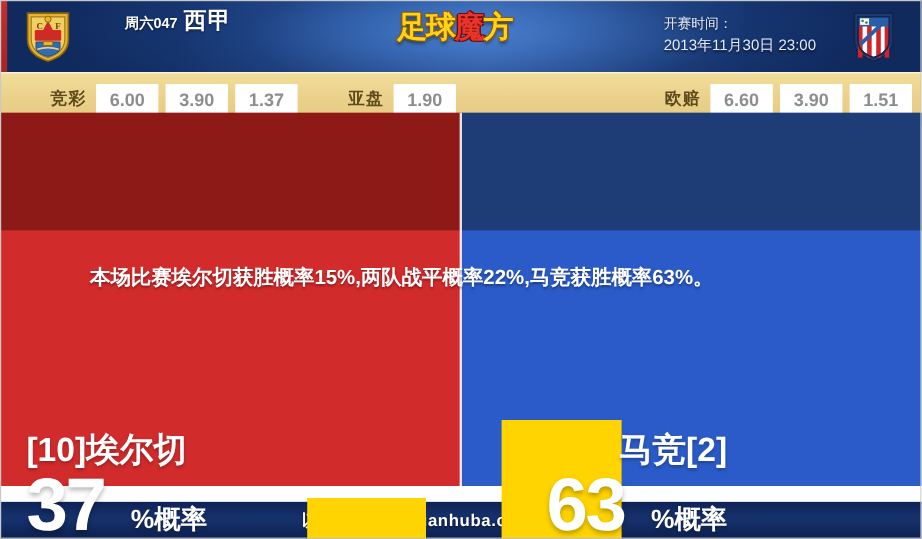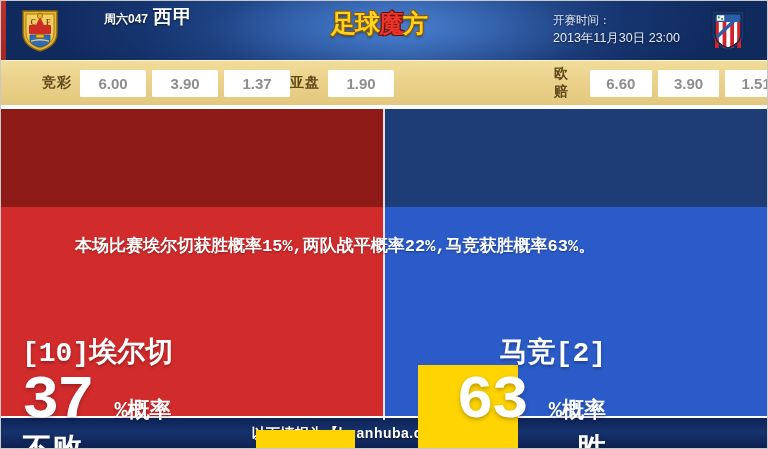--- a/index.html
+++ b/index.html
@@ -75,27 +75,27 @@
   .g1{ left:42px; }
   .g2{ left:290px; }
   .g3{ left:554px; }
   .odds-title{
     font-size:14px; font-weight:bold; color:#5d4a18; letter-spacing:1px;
     margin-right:2px;
   }
   .odds-cell{
     background:#ffffff; color:#8d8d8d;
     font-size:15px; font-weight:bold;
-    width:66px; height:27px; line-height:27px; text-align:center;
+    width:52px; height:27px; line-height:27px; text-align:center;
     border-radius:1px;
   }
   .odds-cell.wide{ width:62px; color:#9a9a9a; letter-spacing:1px; }
 
   
-  .panels{ position:absolute; left:0; top:109px; width:628px; height:311px;font-family:Liberation Mono, monospace; }
+  .panels{ position:absolute; left:0; top:94px; width:628px; height:311px; }
   .half{ position:absolute; top:0; width:384px; height:311px; }
   .half-left{ left:0;  background:#d22b2c; }
   .half-right{ left:384px; background:#2a5bc8; }
   .band{ position:absolute; left:0; top:0; width:100%; height:98px; }
   .half-left .band{ background:#8e1a18; }
   .half-right .band{ background:#1e3d77; }
   .divider{
     position:absolute; left:383px; top:0; width:2px; height:311px;
     background:rgba(255,255,255,.85); z-index:4;
   }
@@ -112,20 +112,21 @@
   .bar-left{ left:256px; top:321px; width:99px; height:95px; }
   .bar-right{ left:418px; top:256px; width:100px; height:160px; }
 
   
   .team{ position:absolute; z-index:5; color:#fff; }
   .team-left{ left:22px; top:230px; text-align:left; }
   .team-right{ right:22px; top:230px; text-align:right; }
   .team-name{
     font-size:28px; font-weight:bold; line-height:1.1;
     text-shadow:0 2px 3px rgba(0,0,0,.28);
+    margin-top:36px;
   }
   .pct-row{ display:flex; align-items:flex-end; line-height:1; margin-top:2px;gap:20px; }
   .team-right .pct-row{ justify-content:flex-end; }
   .pct-num{
     font-size:62px; font-weight:bold; letter-spacing:-2px; line-height:.95;
     text-shadow:0 2px 4px rgba(0,0,0,.28);
   }
   .pct-suffix{
     font-size:22px; font-weight:bold; padding-bottom:8px; margin-left:2px;
     text-shadow:0 2px 3px rgba(0,0,0,.28);

